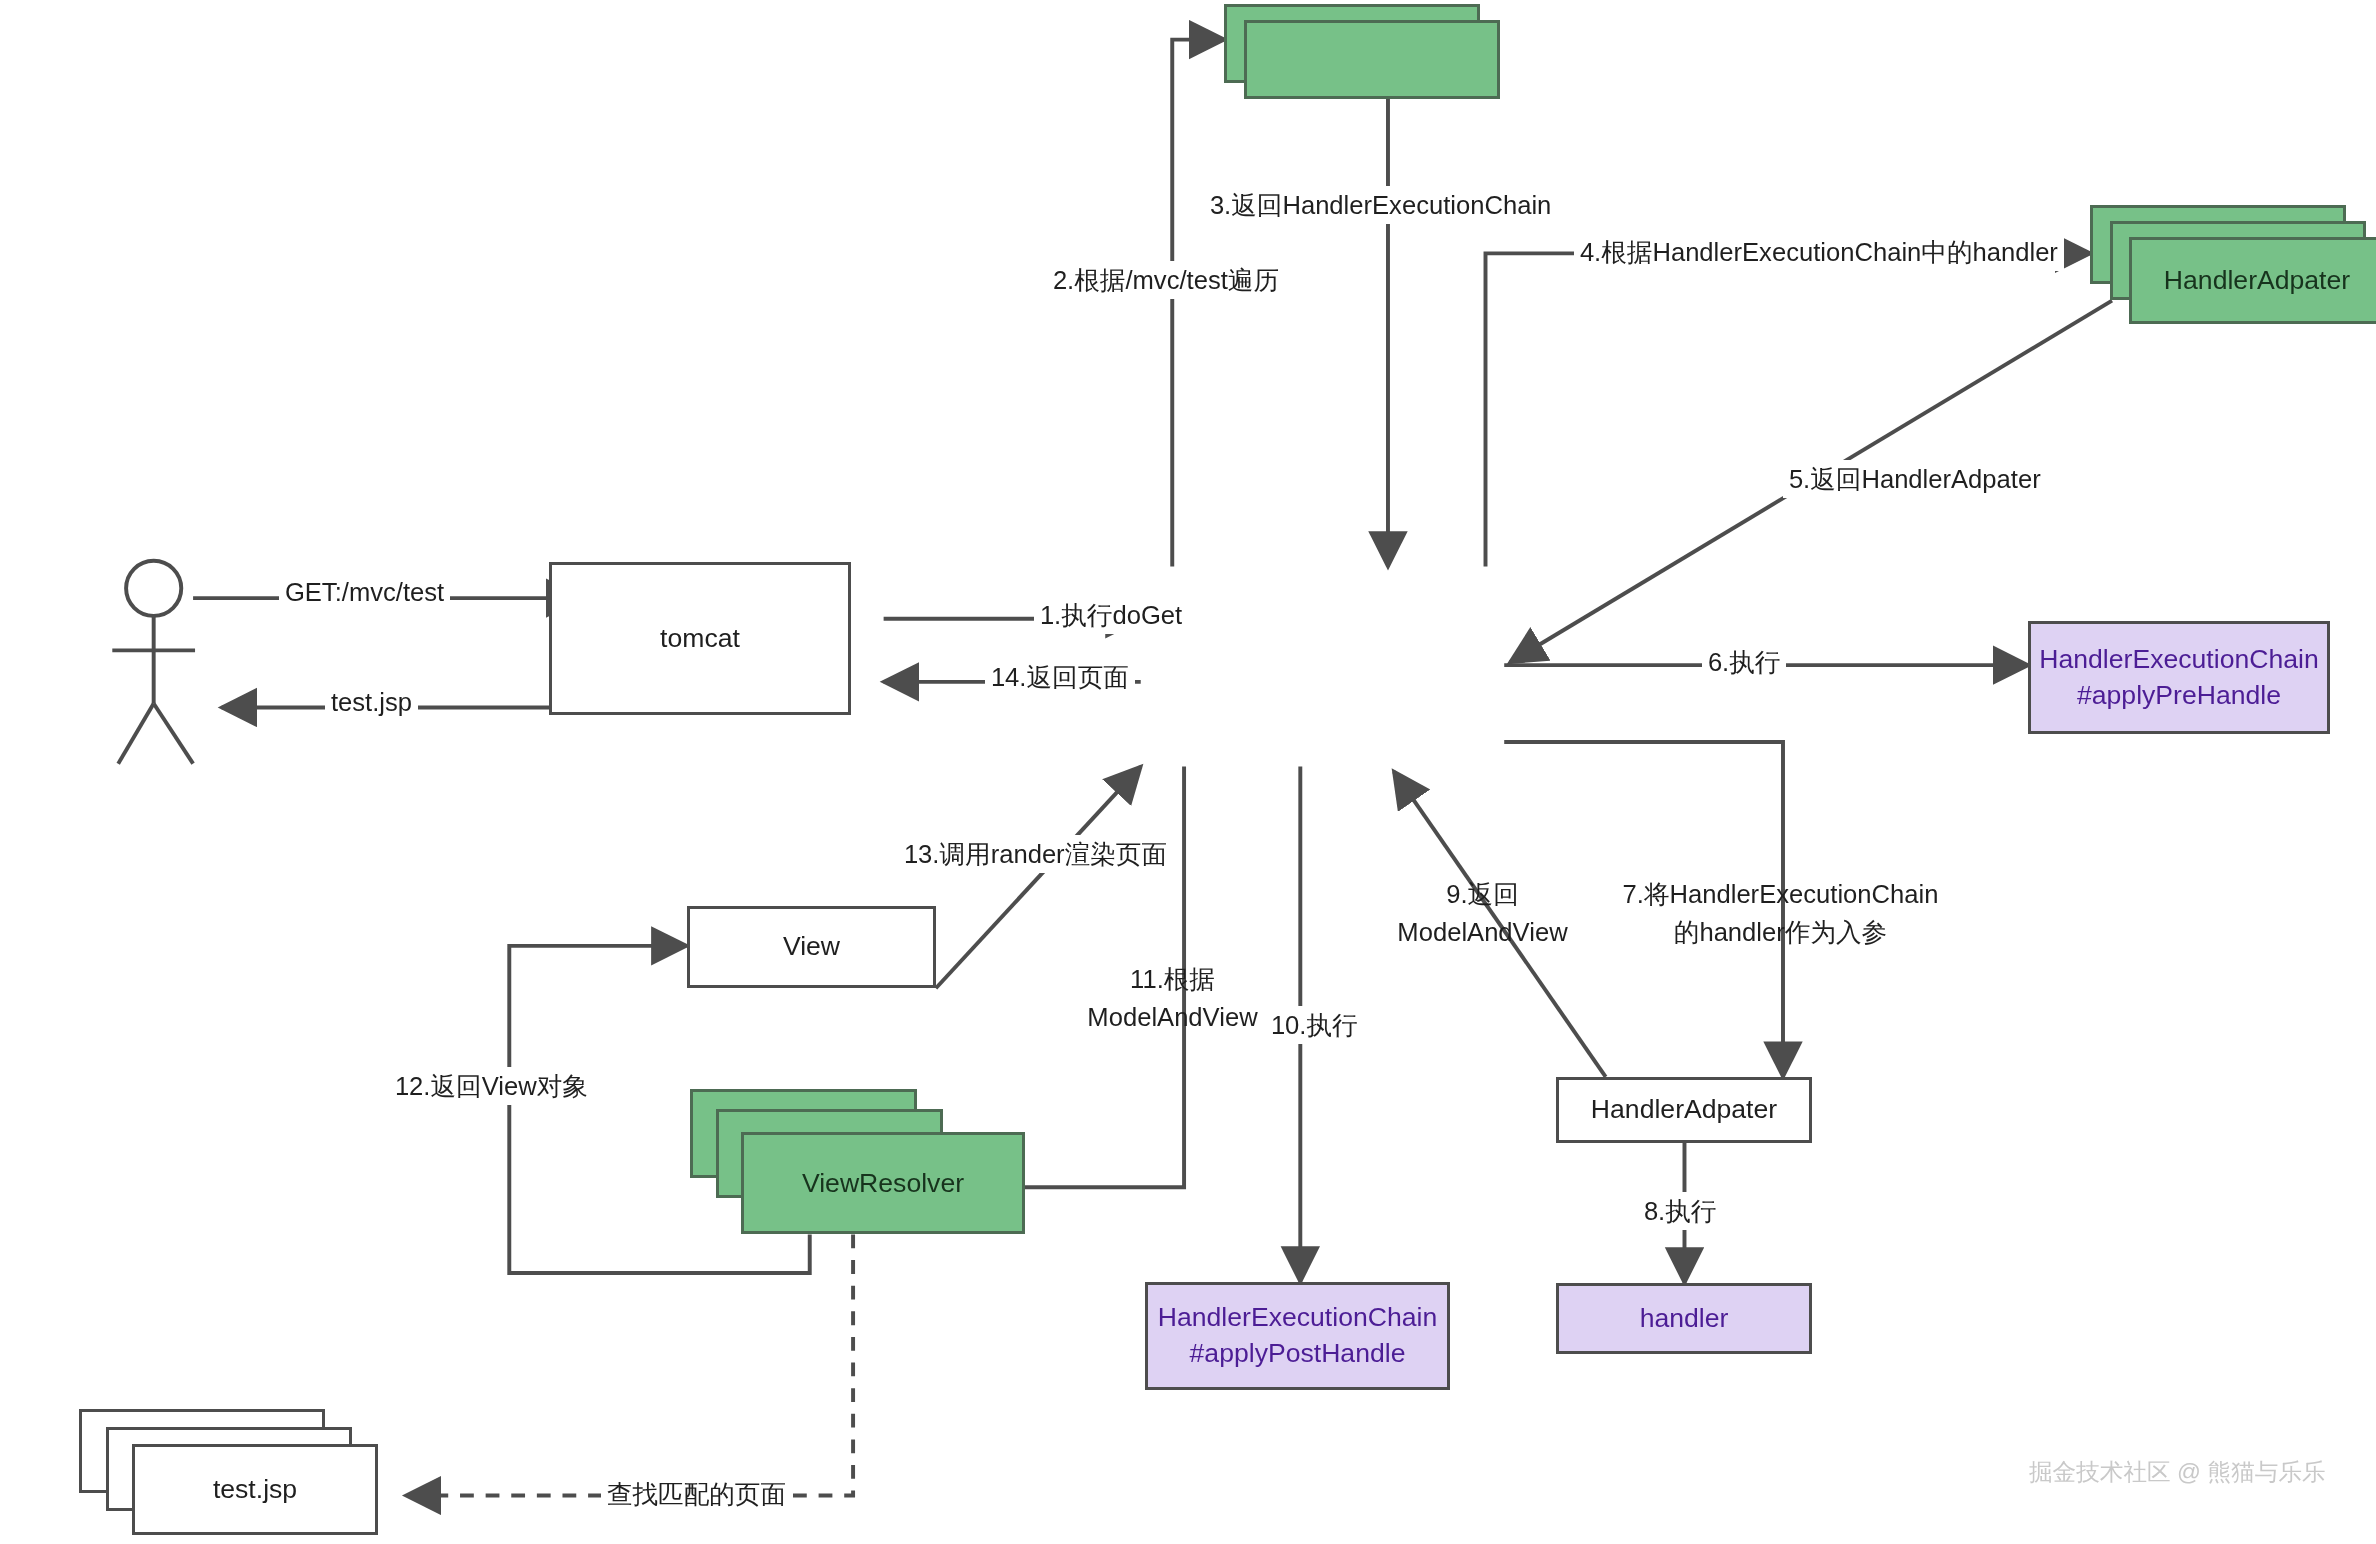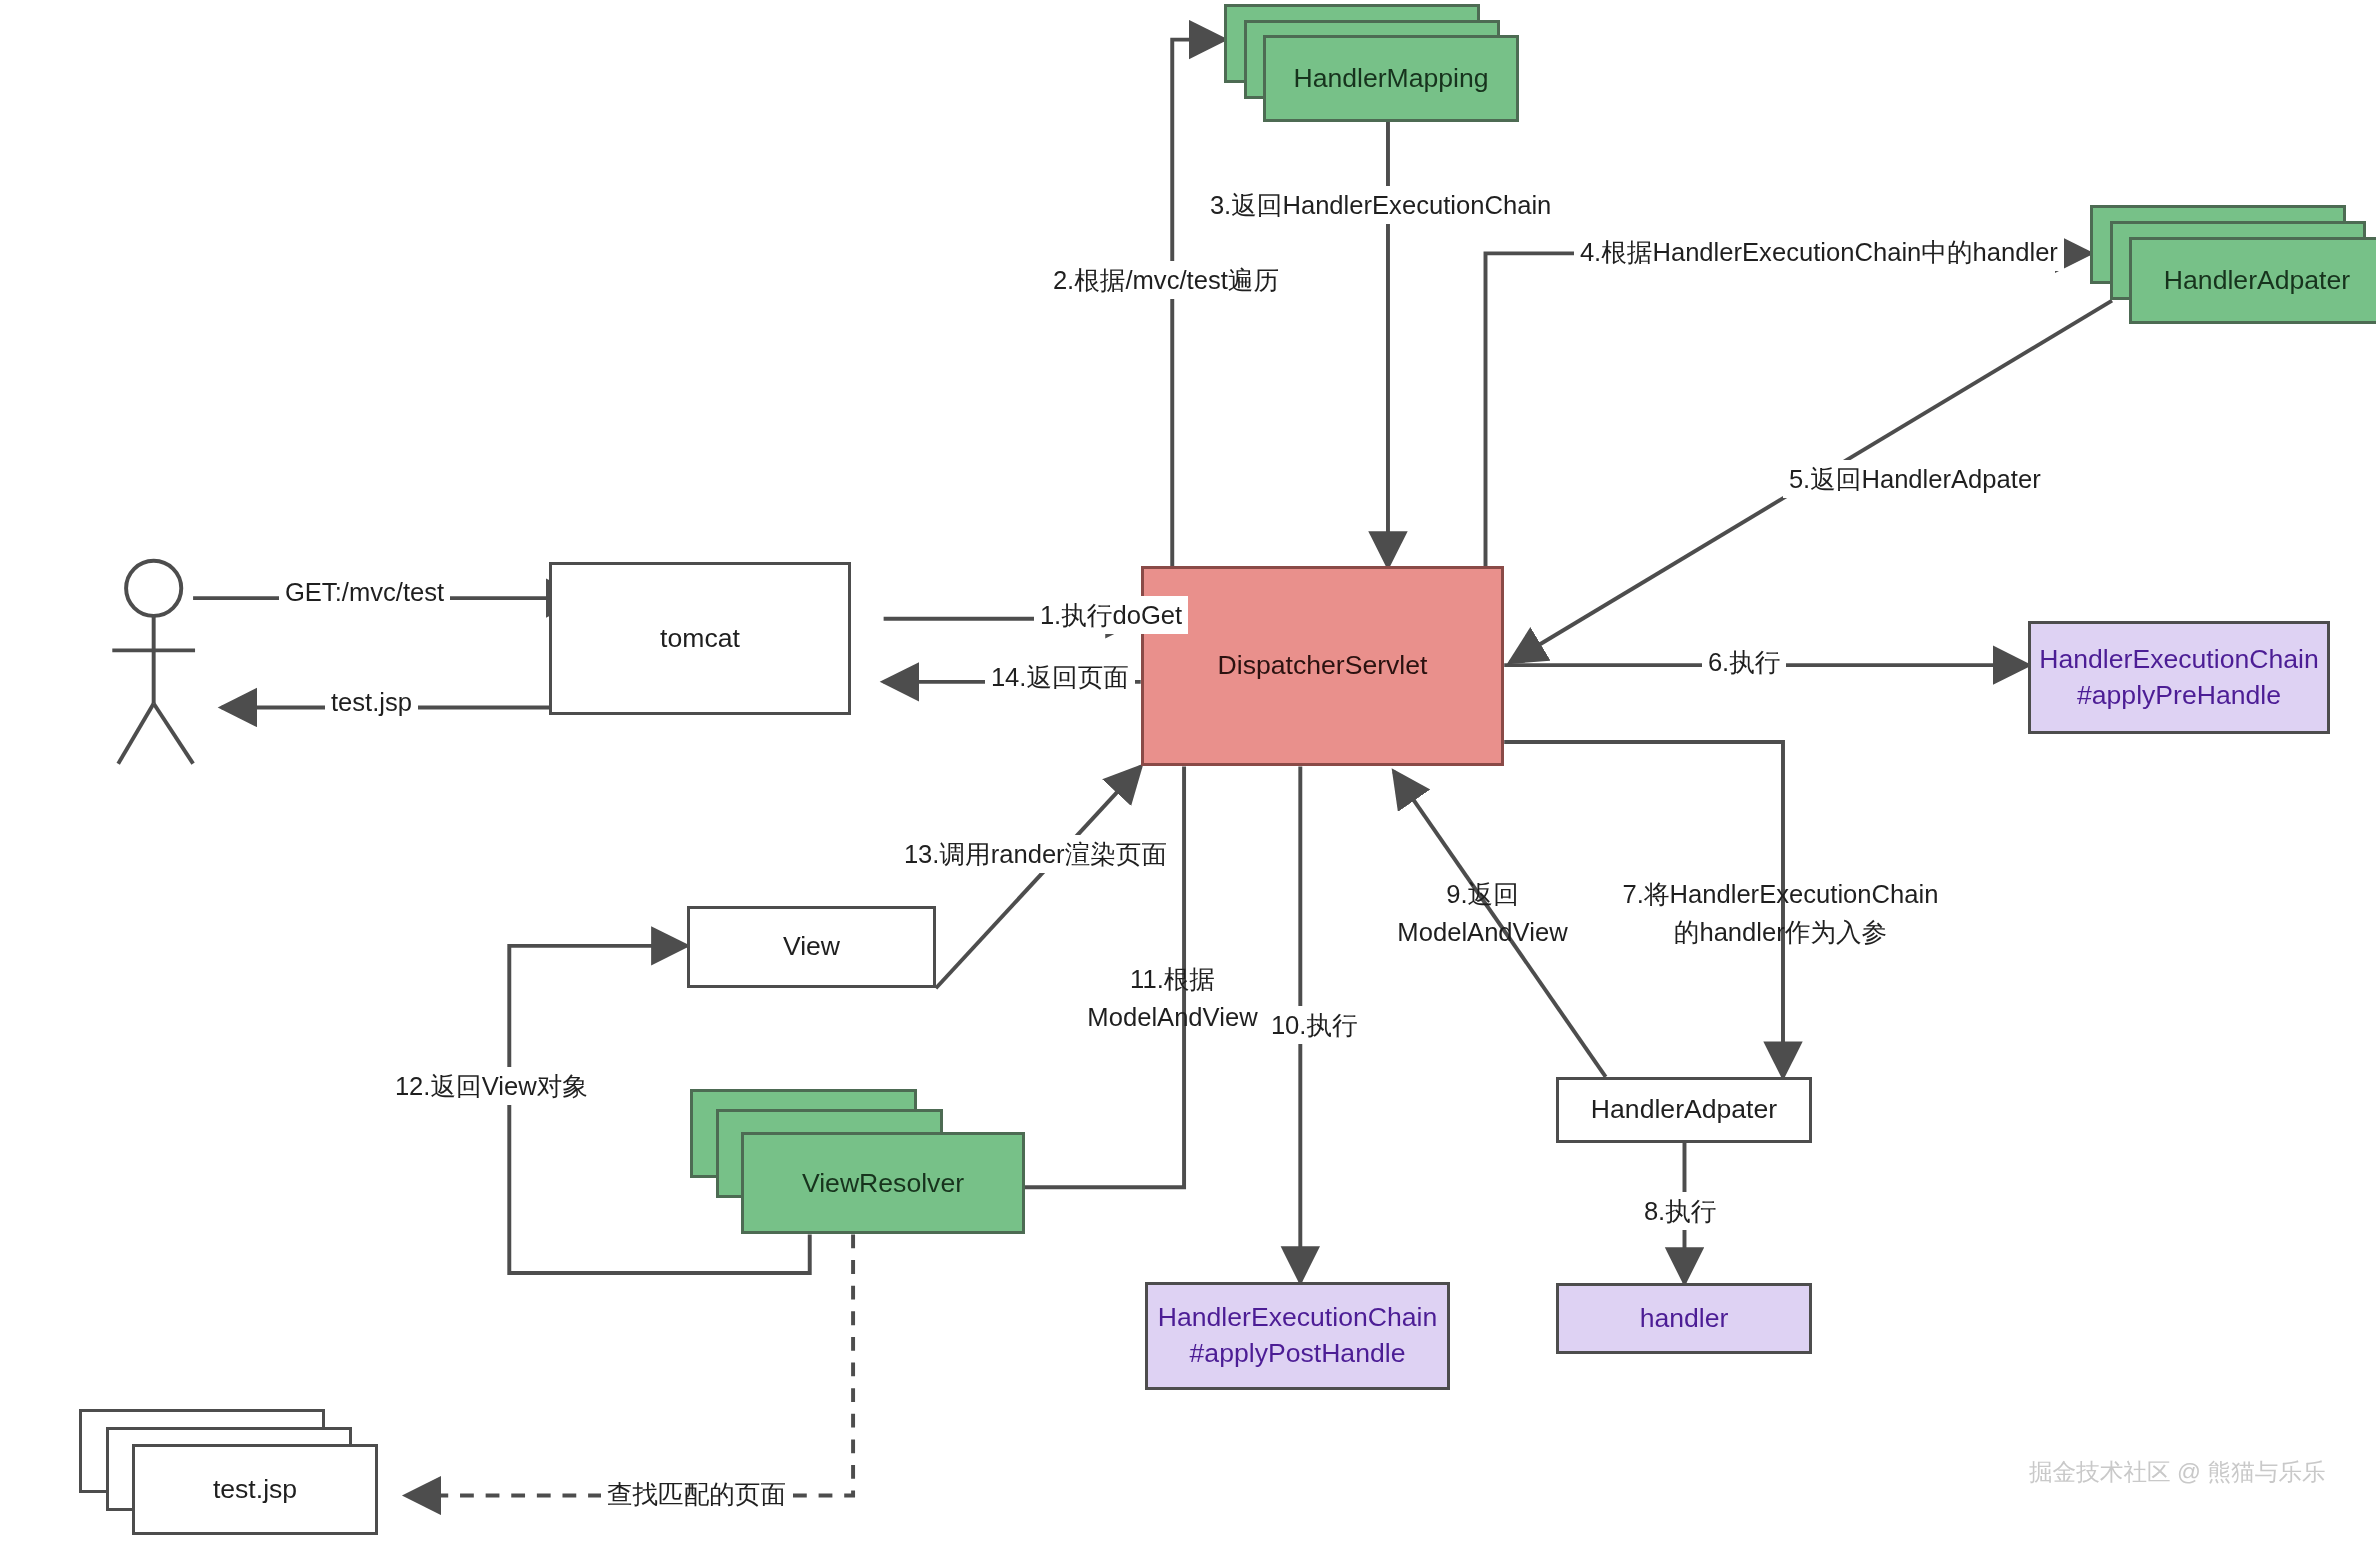--- a/index.html
+++ b/index.html
@@ -80,32 +80,30 @@
       <line x1="156" y1="625" x2="156" y2="714"></line>
       <line x1="114" y1="660" x2="198" y2="660"></line>
       <line x1="156" y1="714" x2="120" y2="775"></line>
       <line x1="156" y1="714" x2="196" y2="775"></line>
     </g>
   </svg>
 
   <div class="stack" style="left:1224px;top:3.9px;width:296px;height:118px;">
     <div class="sheet green" style="left:0;top:0;width:256px;height:79px;"></div>
     <div class="sheet green" style="left:19.7px;top:15.8px;width:256px;height:79px;"></div>
-    <div class="face green" style="left:39px;top:31.5px;width:256px;height:87px;">HandlerMapping</div>
   </div>
 
   <div class="stack" style="left:2090px;top:205px;width:296px;height:118px;">
     <div class="sheet green" style="left:0;top:0;width:256px;height:79px;"></div>
     <div class="sheet green" style="left:19.7px;top:15.8px;width:256px;height:79px;"></div>
     <div class="face green" style="left:39px;top:31.5px;width:256px;height:87px;">HandlerAdpater</div>
   </div>
 
   <div class="node plain" style="left:549px;top:562px;width:302px;height:153px;">tomcat</div>
 
-  <div class="node red" style="left:1141px;top:566px;width:363px;height:200px;">DispatcherServlet</div>
 
   <div class="node purple" style="left:2028px;top:621px;width:302px;height:113px;flex-direction:column;">
     <span>HandlerExecutionChain</span>
     <span>#applyPreHandle</span>
   </div>
 
   <div class="node plain" style="left:687px;top:906px;width:249px;height:82px;">View</div>
 
   <div class="stack" style="left:690px;top:1089px;width:286px;height:148px;">
     <div class="sheet green" style="left:0;top:0;width:227px;height:89px;"></div>

